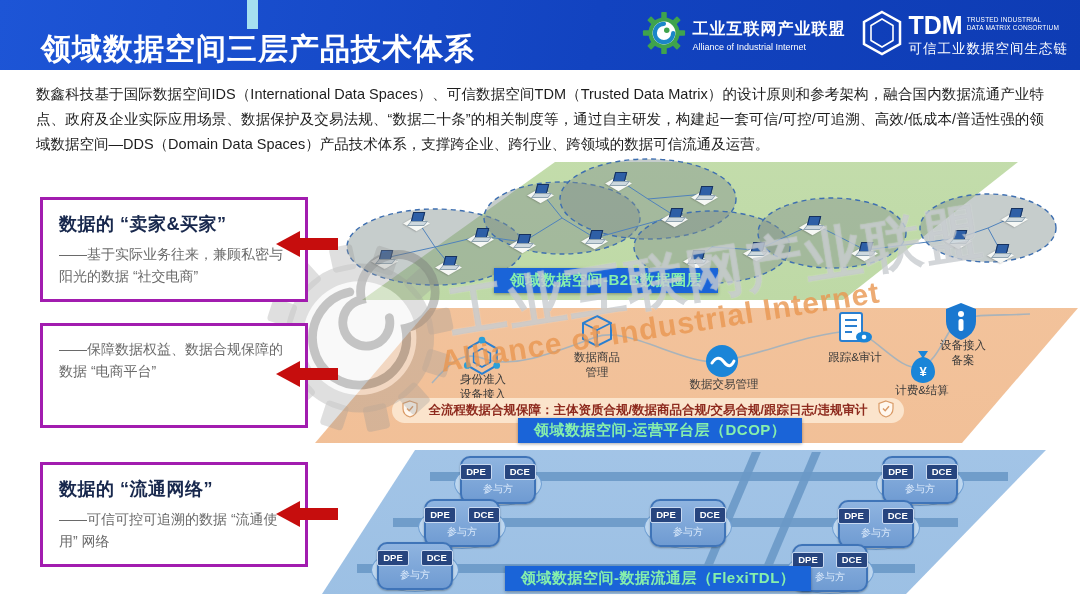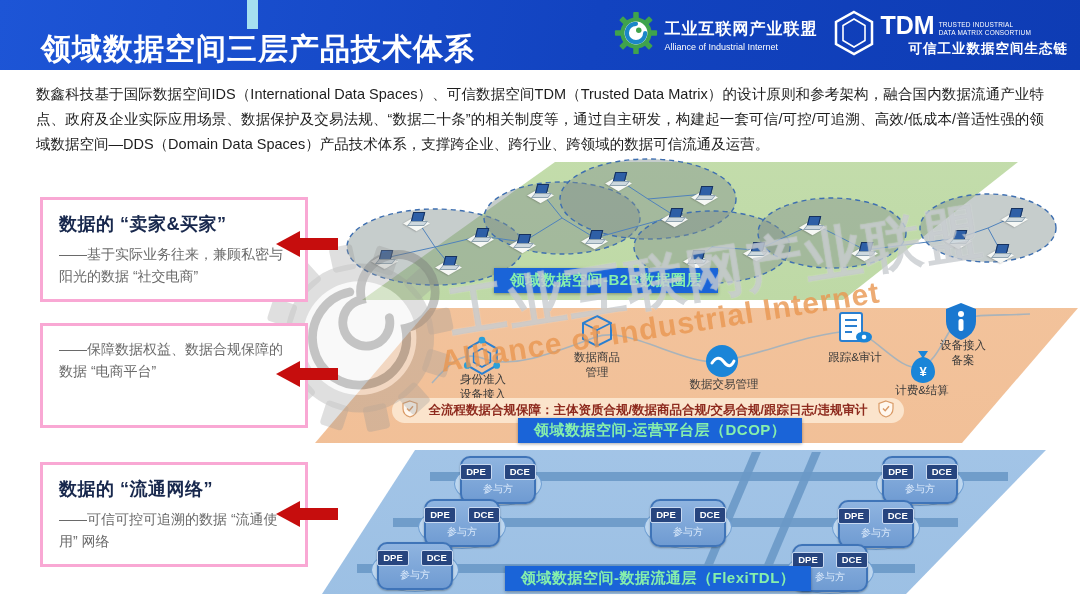--- a/index.html
+++ b/index.html
@@ -8,24 +8,24 @@
   
   .topbar{position:absolute;left:0;top:0;width:1080px;height:70px;
     background:linear-gradient(100deg,#1d55d6 0%,#1243c0 55%,#0e3cb4 100%);z-index:60;}
   .title-wrap{position:absolute;left:30px;top:0;height:70px;display:flex;align-items:center;flex-direction:column;}
   .title-accent{width:11px;height:38px;background:#a5e0f0;}
   .page-title{color:#fff;font-size:30px;font-weight:bold;margin-left:11px;letter-spacing:1px;white-space:nowrap;}
   .logos{position:absolute;right:12px;top:0;height:70px;display:flex;align-items:center;gap:16px;z-index:61;}
   .logo-group{display:flex;align-items:center;gap:7px;color:#fff;}
   .logo-aii-cn{font-size:16px;font-weight:bold;letter-spacing:1px;}
   .logo-aii-en{font-size:9px;margin-top:2px;}
-  .tdm-row{display:flex;align-items:flex-end;gap:4px;}
+  .tdm-row{display:flex;align-items:flex-start;gap:4px;}
   .tdm-abbr{font-size:25px;font-weight:bold;line-height:1;}
   .tdm-sub{font-size:6.5px;line-height:1.25;margin-top:3px;letter-spacing:.2px;}
-  .tdm-cn{font-size:13.5px;font-weight:bold;letter-spacing:1px;margin-top:2px;margin-left:28px;}
+  .tdm-cn{font-size:13.5px;font-weight:normal;letter-spacing:1px;margin-top:2px;}
 
   
   .intro{position:absolute;left:36px;top:82px;width:1008px;font-size:14.5px;line-height:1.74;
     color:#1d1d1d;text-align:justify;z-index:4;margin:0;}
 
   
   .layer{position:absolute;inset:0;pointer-events:none;}
   .layer-green{background:linear-gradient(180deg,#c8e0b0,#b4d29c);
     clip-path:polygon(555px 162px,1018px 162px,843px 300px,362px 300px);z-index:1;}
   .layer-orange{background:linear-gradient(180deg,#f5c8a2,#f0bd94);
@@ -67,21 +67,21 @@
   .node .card{position:absolute;inset:0;background:linear-gradient(180deg,#8fb4e0,#6f9bd2);
     border:2px solid #3f74b8;border-radius:10px;display:flex;flex-direction:column;
     align-items:center;justify-content:center;gap:2px;box-shadow:0 1px 2px rgba(0,0,0,.3);}
   .badges{display:flex;gap:12px;}
   .badge{background:#27457f;color:#fff;font-size:9.5px;font-weight:bold;padding:1px 5px;
     border:1px solid #c9daf2;border-radius:2px;line-height:1.2;}
   .plabel{font-size:10px;color:#ddebfc;}
 
   
   .side-box{position:absolute;left:40px;width:268px;height:105px;background:#fff;
-    border:3px solid #f9a8d4;box-sizing:border-box;padding:12px 14px 8px 16px;z-index:40;}
+    border:3px solid #a21caf;box-sizing:border-box;padding:12px 14px 8px 16px;z-index:40;}
   .side-box h3{margin:0 0 7px;font-size:18px;color:#18284d;letter-spacing:.5px;}
   .side-box p{margin:0;font-size:14px;line-height:1.6;color:#6a6a6a;}
 
   
   .red-arrow{position:absolute;left:276px;width:62px;height:26px;z-index:50;}
   .red-arrow::before{content:"";position:absolute;left:0;top:0;width:0;height:0;
     border-top:13px solid transparent;border-bottom:13px solid transparent;border-right:24px solid #c60d0d;}
   .red-arrow::after{content:"";position:absolute;left:23px;top:7px;width:39px;height:12px;background:#c60d0d;}
 
   

